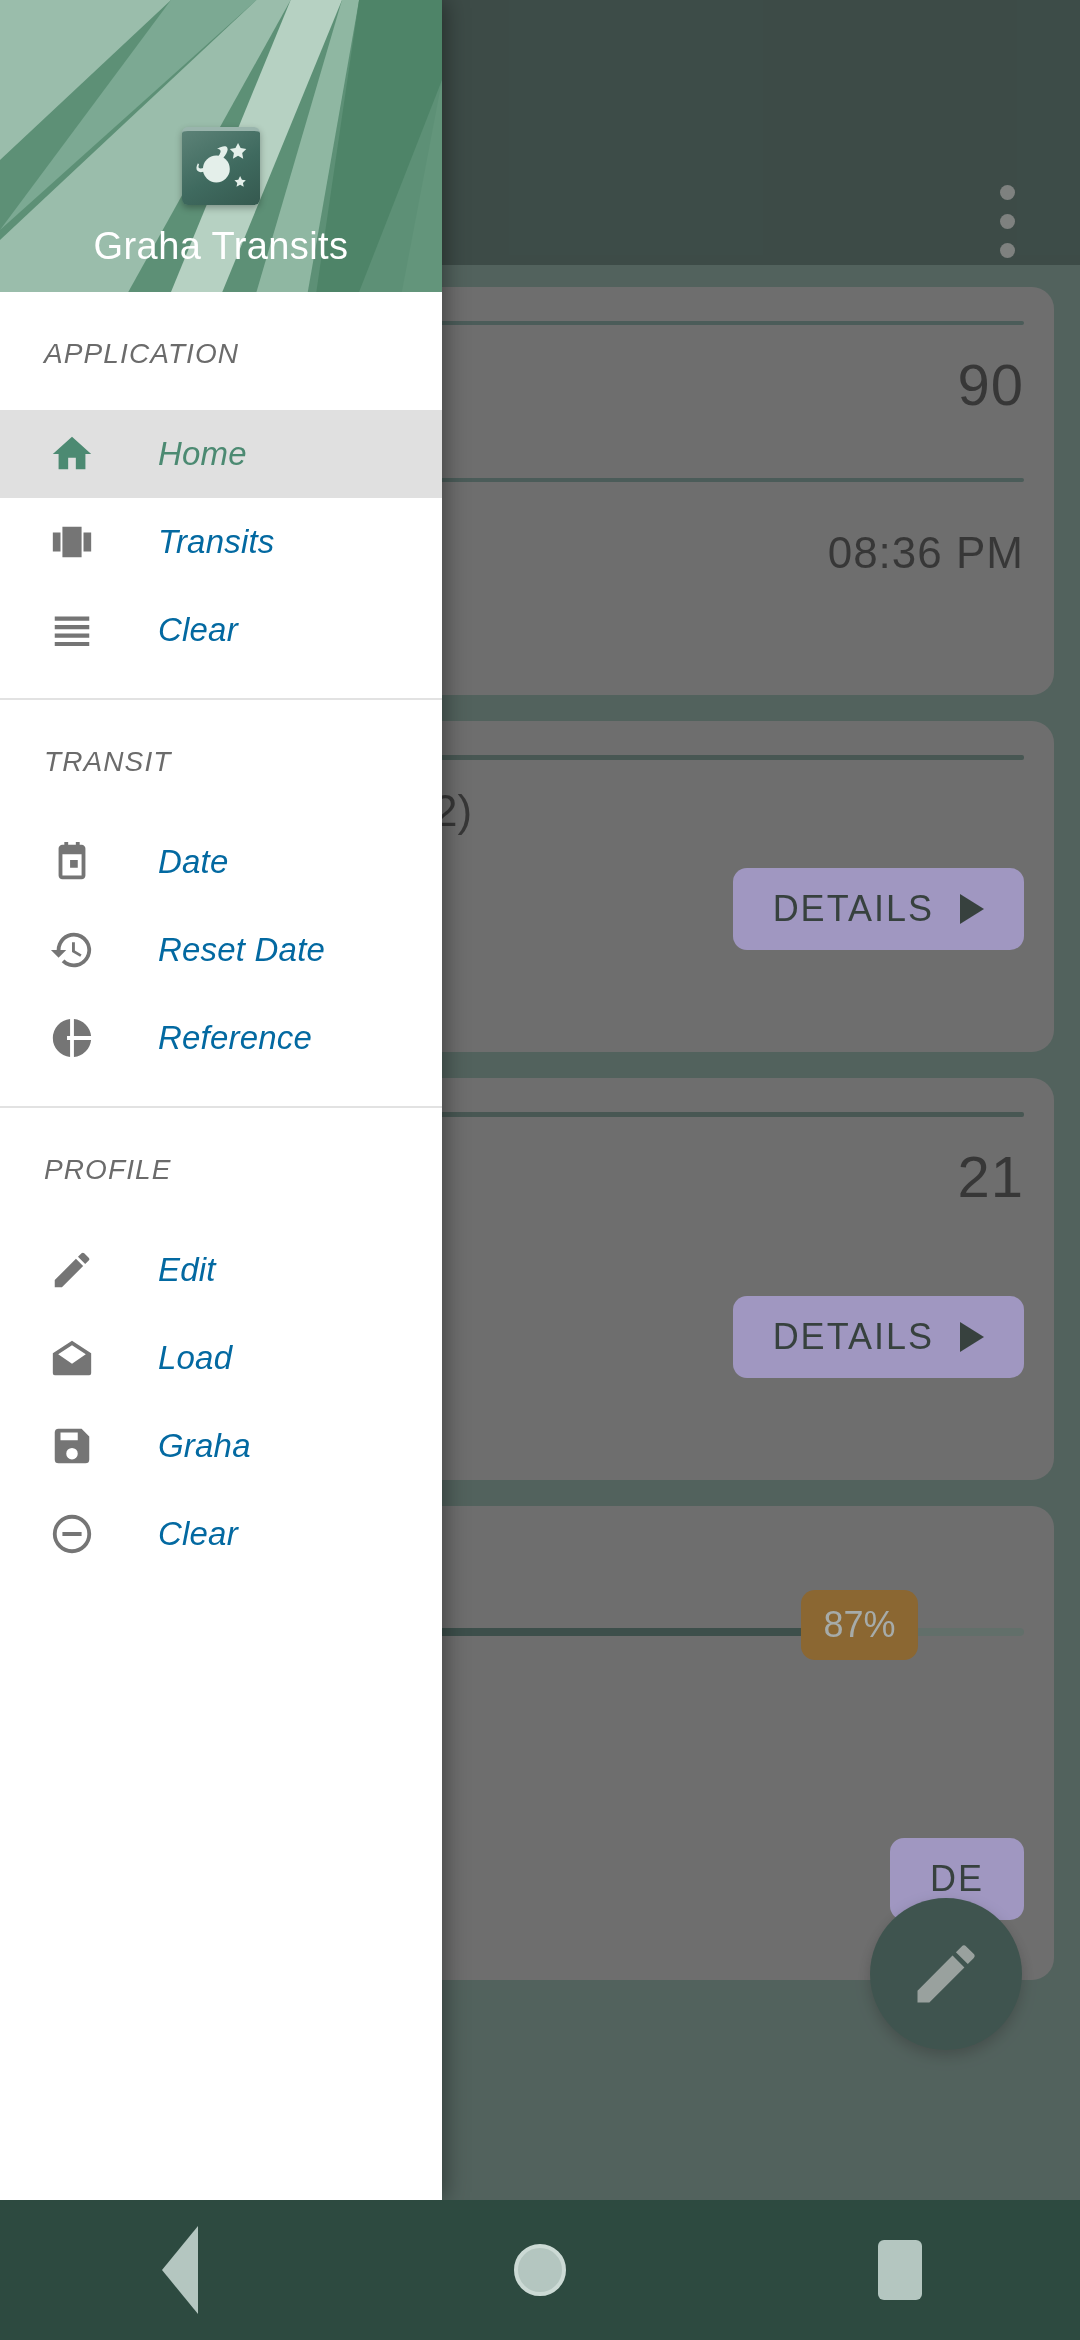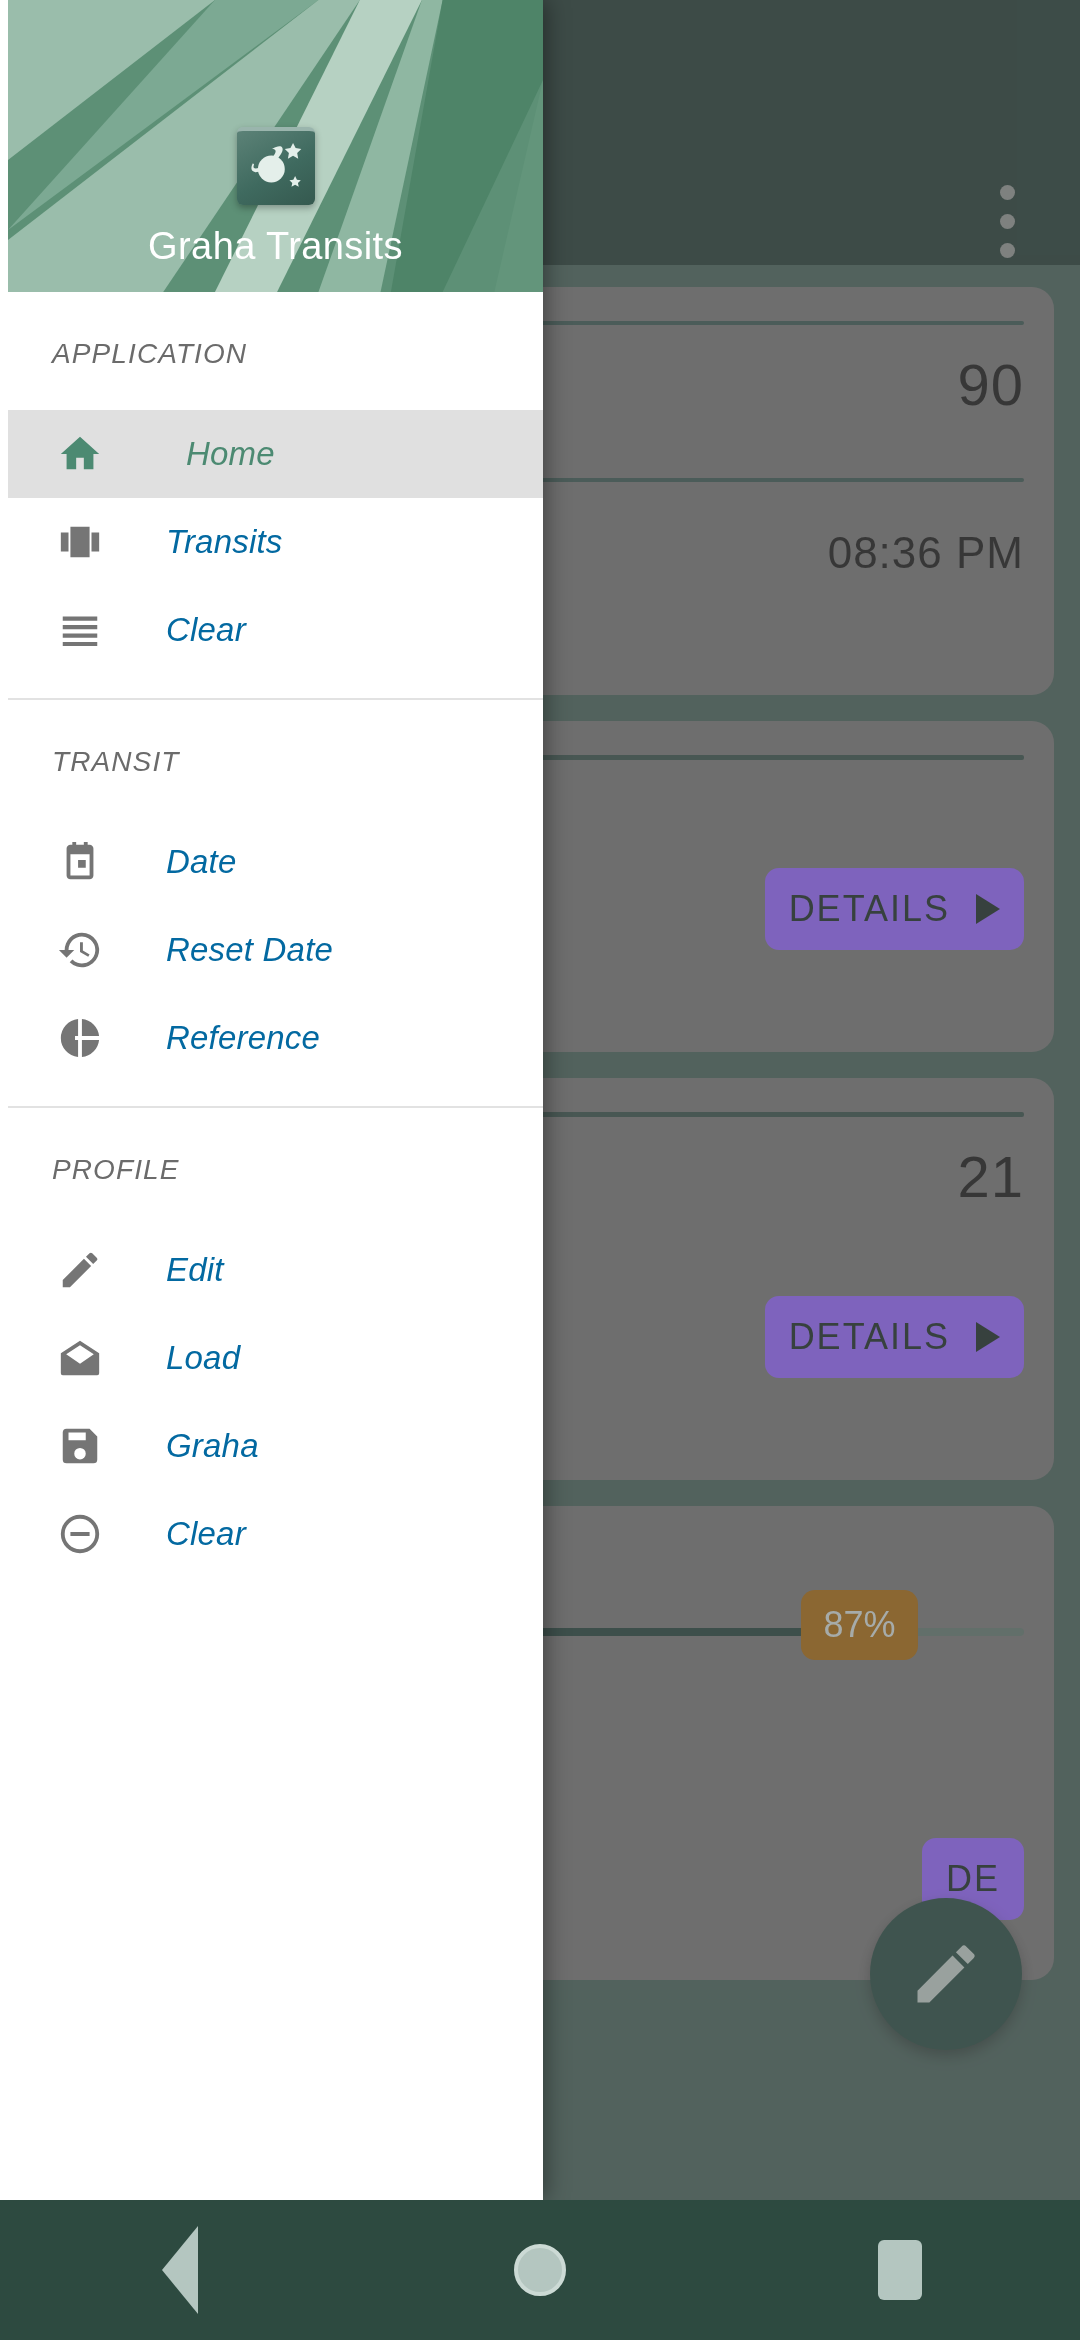--- a/index.html
+++ b/index.html
@@ -56,22 +56,22 @@
 
   .legend-row {
     display:flex; align-items:center; gap:24px; justify-content:flex-start;
     margin:12px 0 6px 140px; font-size:44px; color:#111;
   }
   .legend-dot { width:44px; height:44px; border-radius:50%; background:#8c3229; flex:none; }
   .legend-count { margin-left:52px; }
 
   .details-btn {
     display:inline-flex; align-items:center; gap:26px;
-    background:#8b5cf6; color:#10221d; border-radius:14px;
-    font-size:36px; letter-spacing:2px; padding:20px 24px;
+    background:#c4b5fd; color:#10221d; border-radius:14px;
+    font-size:36px; letter-spacing:2px; padding:20px 40px;
     margin-top:26px;
   }
   .details-btn .tri {
     width:0;height:0;border-left:24px solid #10221d;
     border-top:15px solid transparent;border-bottom:15px solid transparent;
   }
   .btn-right { text-align:right; }
 
   .sub-label { font-size:44px; color:#111; margin-top:22px; }
 
@@ -100,24 +100,23 @@
 
   
   #scrim {
     position:absolute; inset:0 0 140px 0;
     background:rgba(110,110,110,.42);
     pointer-events:none;
   }
 
   
   #drawer {
-    position:absolute; top:0; left:0; width:543px; bottom:140px;
+    position:absolute; top:0; left:0; width:442px; bottom:140px;
     background:#fff; overflow:hidden;
     box-shadow:3px 0 22px rgba(0,0,0,.4);
-    padding-left:8px;
   }
   .drawer-header {
     position:relative; height:292px; overflow:hidden;
     background:#5d9076;
     display:flex; flex-direction:column; align-items:center; justify-content:flex-end;
     padding-bottom:24px;
   }
   .drawer-header svg.poly { position:absolute; inset:0; width:100%; height:100%; }
   .app-icon {
     position:relative; z-index:2;
@@ -135,21 +134,21 @@
   }
 
   .section-label {
     color:#6b6b6b; font-size:28px; letter-spacing:1.1px;
     padding:46px 0 0 44px; height:118px;
   }
   .nav-item {
     display:flex; align-items:center; height:88px;
     padding-left:44px;
   }
-  .nav-item.selected { background:#e0e0e0;gap:20px; }
+  .nav-item.selected { background:#e0e0e0; }
   .nav-item .ico {
     width:56px; height:56px; flex:none;
     display:flex; align-items:center; justify-content:center;
     margin-right:58px;
   }
   .nav-item .ico svg { width:46px; height:46px; fill:#757575; }
   .nav-item.selected .ico svg { fill:#4c8a72; }
   .nav-item .lbl { font-size:33px; color:#0369a1; letter-spacing:.2px; }
   .nav-item.selected .lbl { color:#4c8a72; }
   .divider { height:2px; background:#e2e2e2; margin:20px 0 0 0; }

